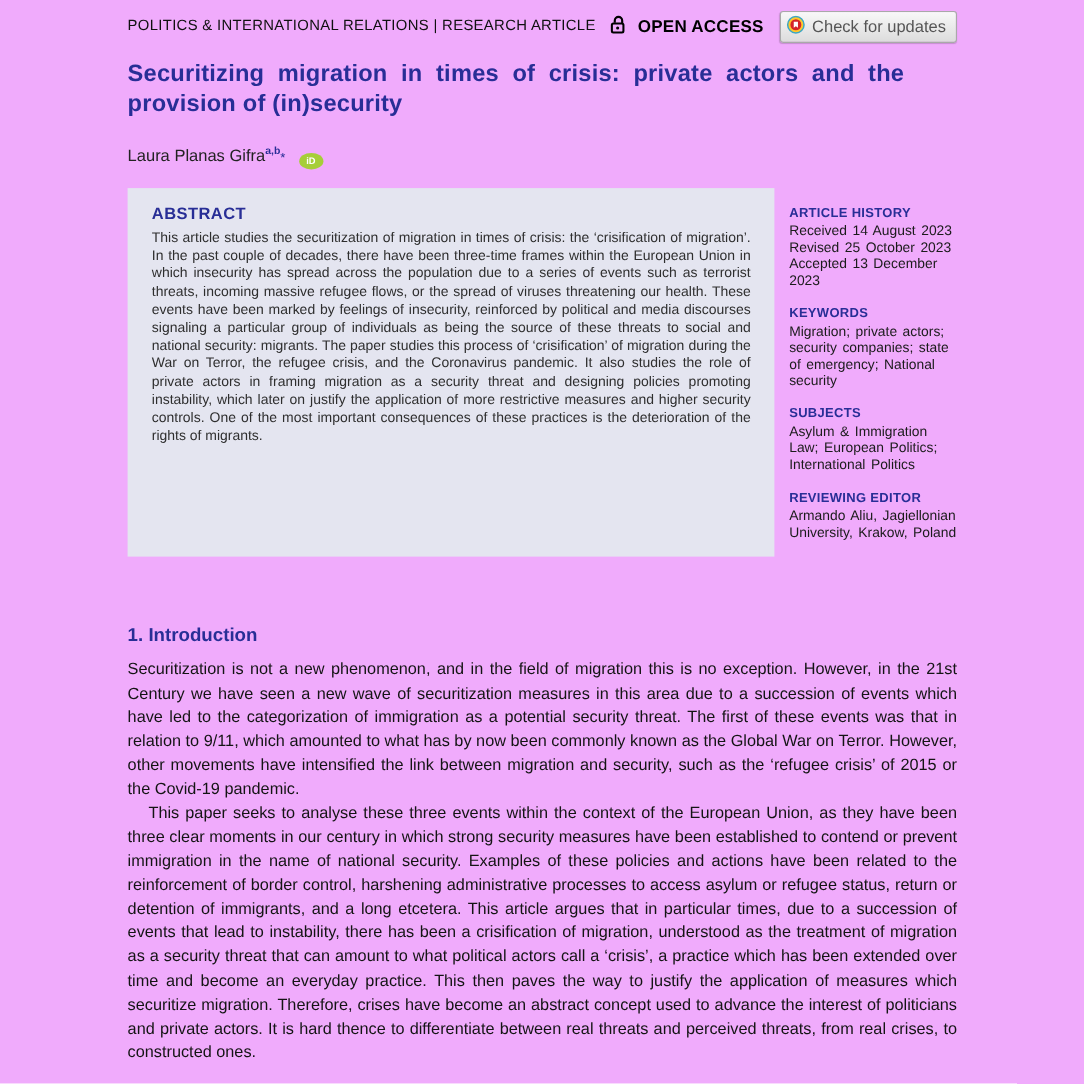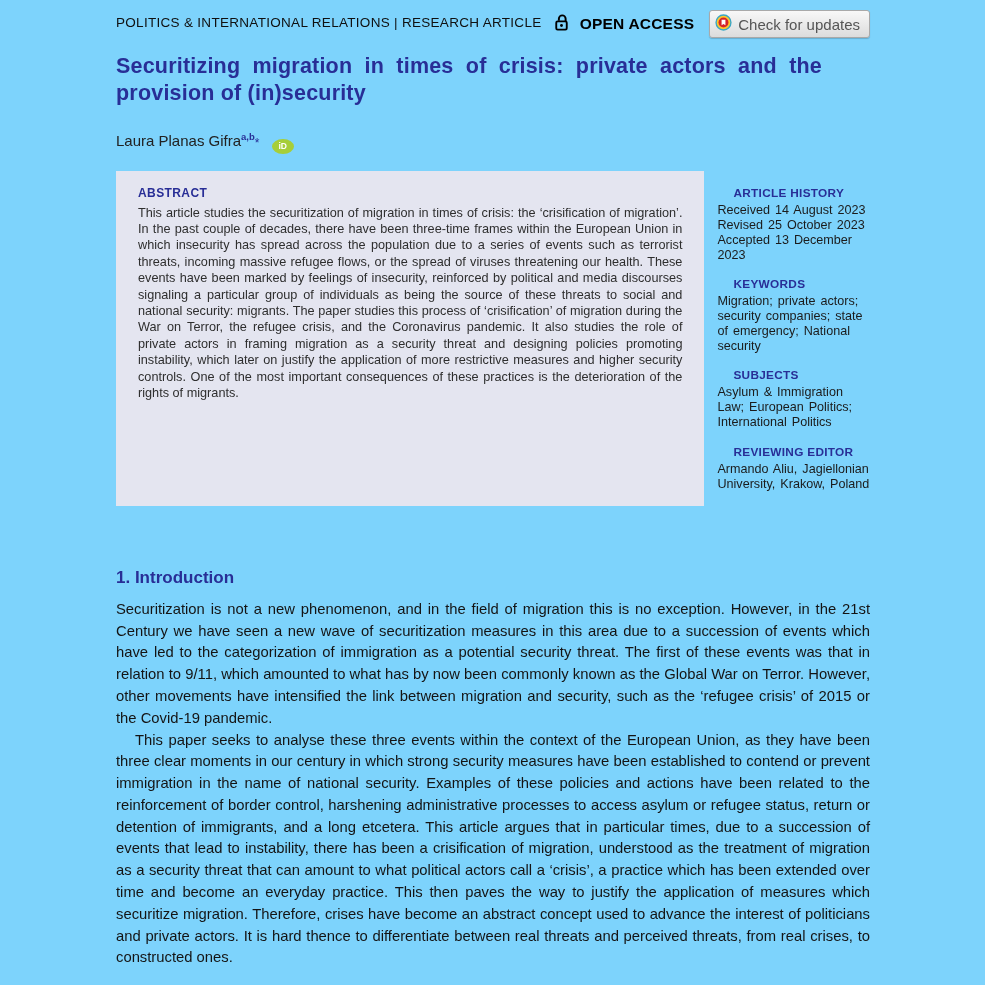--- a/index.html
+++ b/index.html
@@ -1,19 +1,19 @@
 <!DOCTYPE html>
 <html style="--accent: #282e96; --abstract-bg: #e4e5f0; --orcid-green: #a6ce39; --crossmark-red: #d5232a; --crossmark-yellow: #ffc72c; --crossmark-blue: #3ba7c4;"><head>
 <meta charset="utf-8">
 <style>
   * { box-sizing: border-box; }
   html,body { margin:0; padding:0; background:#fff; }
   .page {
     position:relative; width:985px; height:985px; overflow:hidden;
-    background:#7dd3fc; padding:10px 115px 0 116px;
+    background:#f0abfc; padding:10px 115px 0 116px;
     font-family:"Liberation Sans","DejaVu Sans",sans-serif;
     color:#1a1a1a;
   }
   
   .topbar { display:flex; justify-content:space-between; align-items:flex-start; }
   .category { font-size:13.5px; color:#101010; letter-spacing:.3px; padding-top:5px; white-space:nowrap; }
   .badges { display:flex; align-items:center; gap:15px; }
   .oa-badge { display:flex; align-items:center; gap:11px; font-weight:bold; font-size:15.5px; color:#000; letter-spacing:.2px; }
   .crossmark-btn {
     display:flex; align-items:center; gap:6px;
@@ -35,25 +35,25 @@
     display:inline-flex; width:22px; height:15px; border-radius:50%;
     background:var(--orcid-green); color:#fff; font-size:8.5px; font-weight:bold;
     align-items:center; justify-content:center; margin-left:8px; vertical-align:-3px;
     cursor:pointer;
   }
   .affil { margin:15px 0 0; font-size:11.8px; color:#1b1b1b; }
   .affil sup { font-size:8.5px; }
   
   .two-col { display:flex; gap:13px; margin-top:17px; }
   .abstract-box { width:590px; background:var(--abstract-bg); padding:15px 22px 18px; }
-  .abstract-box h2 { margin:0 0 5px; font-size:12px; color:var(--accent); letter-spacing:.4px; }
+  .abstract-box h2 { margin:0 0 5px; font-size:15px; color:var(--accent); letter-spacing:.4px; }
   .abstract-box p { margin:0; font-size:12.7px; line-height:16.4px; text-align:justify; color:#2e2e2e; }
   .sidebar { width:153px; padding-top:15px; }
   .side-section { margin-bottom:14px; }
-  .side-section h3 { margin:0 16px 3px; font-size:11.8px; color:var(--accent); letter-spacing:.3px; }
+  .side-section h3 { margin:0 0 3px; font-size:11.8px; color:var(--accent); letter-spacing:.3px; }
   .side-text { margin:0; font-size:12.6px; line-height:15.1px; color:#1b1b1b; word-spacing:1.5px; }
   
   .section-heading { margin:62px 0 0; font-size:17px; font-weight:bold; color:var(--accent); }
   .body-par { margin:0; font-size:14.8px; line-height:21.8px; text-align:justify; color:#141414; }
   .body-par.first { margin-top:11px; }
   .indent { text-indent:19px; }
 </style>
 </head>
 <body>
 

